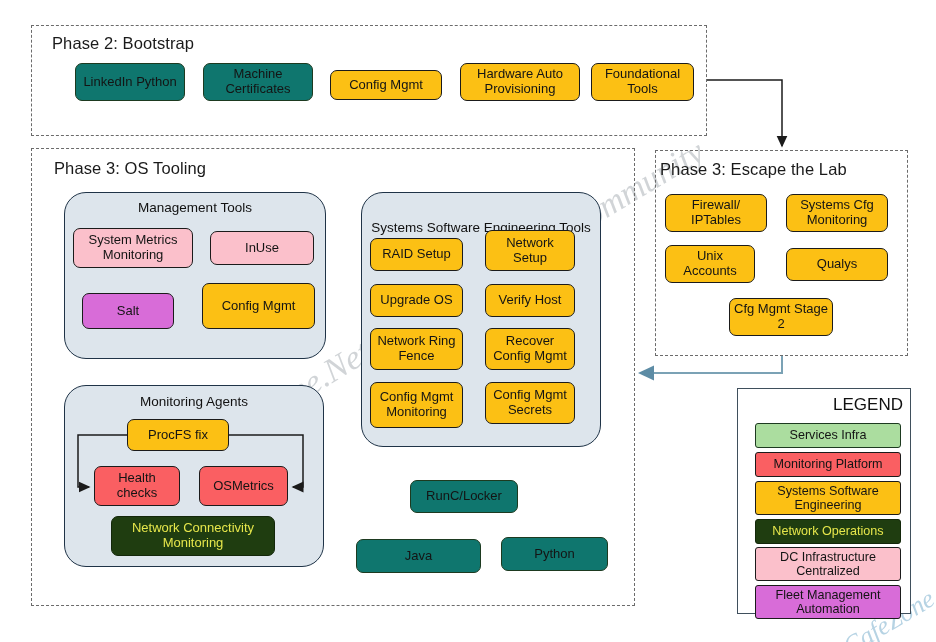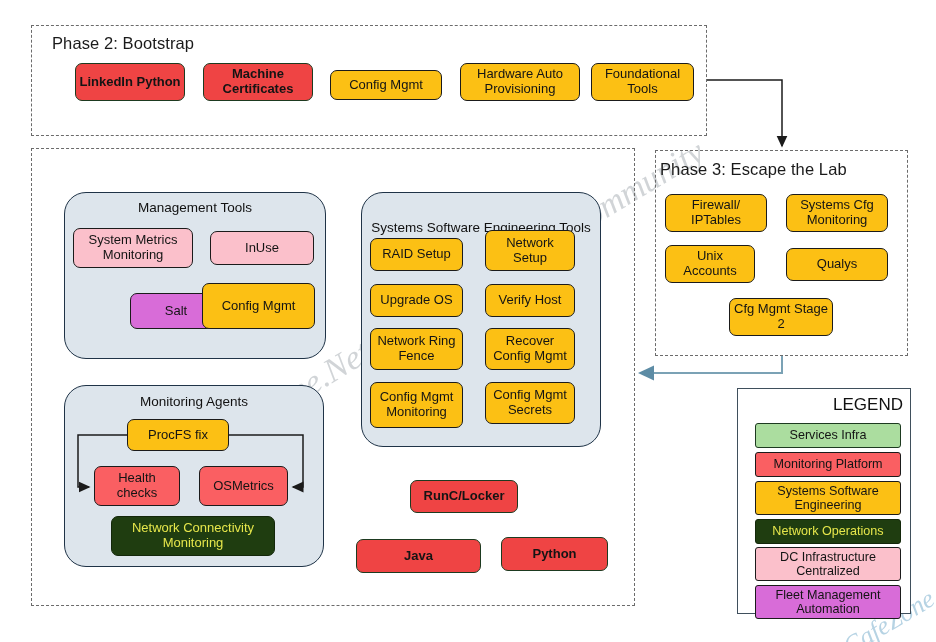--- a/index.html
+++ b/index.html
@@ -13,21 +13,21 @@
   .phase-title{position:absolute;font-size:16.5px;color:#1a1a1a;white-space:nowrap;letter-spacing:.1px;}
 
   
   .group{position:absolute;background:#dde5ec;border:1.6px solid #1f3347;border-radius:22px;box-sizing:border-box;}
   .group-title{position:absolute;font-size:13.5px;color:#111;text-align:center;line-height:1.15;}
 
   
   .node{position:absolute;box-sizing:border-box;border:1.6px solid #1b2a3a;border-radius:7px;
         display:flex;align-items:center;justify-content:center;text-align:center;
         font-size:13px;line-height:1.14;padding:2px 3px;color:#141414;}
-  .n-green {background:#ef4444;border-color:#1d3a20;font-weight:bold;}
+  .n-green {background:#0f766e;border-color:#1d3a20;}
   .n-amber {background:#fcc014;border-color:#1b1b1b;}
   .n-pinkl {background:#fbc0cb;border-color:#1b1b1b;}
   .n-red   {background:#fa5f62;border-color:#1b1b1b;}
   .n-purple{background:#d86cd8;border-color:#1b1b1b;}
   .n-dgreen{background:#1f3d10;border-color:#13270a;color:#e6e64b;}
 
   
   .legend-box{position:absolute;background:#ffffff;border:1.6px solid #3f4f5c;box-sizing:border-box;}
   .legend-title{position:absolute;width:100%;text-align:center;font-size:17px;color:#111;padding-left:44px;}
   .legend-item{position:absolute;box-sizing:border-box;border:1.6px solid #1b1b1b;border-radius:3px;
@@ -54,27 +54,28 @@
   <div class="phase" style="left:31px;top:25px;width:676px;height:111px;"></div>
   <div class="phase-title" style="left:52px;top:34px;">Phase 2: Bootstrap</div>
 
   <div class="node n-green" style="left:75px;top:63px;width:110px;height:38px;">LinkedIn Python</div>
   <div class="node n-green" style="left:203px;top:63px;width:110px;height:38px;">Machine Certificates</div>
   <div class="node n-amber" style="left:330px;top:70px;width:112px;height:30px;">Config Mgmt</div>
   <div class="node n-amber" style="left:460px;top:63px;width:120px;height:38px;">Hardware Auto Provisioning</div>
   <div class="node n-amber" style="left:591px;top:63px;width:103px;height:38px;">Foundational Tools</div>
 
   <div class="phase" style="left:31px;top:148px;width:604px;height:458px;"></div>
+  <div class="phase-title" style="left:54px;top:159px;">Phase 3: OS Tooling</div>
 
   <div class="group" style="left:64px;top:192px;width:262px;height:167px;"></div>
   <div class="group-title" style="left:64px;top:200px;width:262px;">Management Tools</div>
 
   <div class="node n-pinkl" style="left:73px;top:228px;width:120px;height:40px;">System Metrics Monitoring</div>
   <div class="node n-pinkl" style="left:210px;top:231px;width:104px;height:34px;">InUse</div>
-  <div class="node n-purple" style="left:82px;top:293px;width:92px;height:36px;margin-left:48px;">Salt</div>
+  <div class="node n-purple" style="left:82px;top:293px;width:92px;height:36px;">Salt</div>
   <div class="node n-amber" style="left:202px;top:283px;width:113px;height:46px;">Config Mgmt</div>
 
   <div class="group" style="left:64px;top:385px;width:260px;height:182px;"></div>
   <div class="group-title" style="left:64px;top:394px;width:260px;">Monitoring Agents</div>
 
   <div class="node n-amber" style="left:127px;top:419px;width:102px;height:32px;">ProcFS fix</div>
   <div class="node n-red" style="left:94px;top:466px;width:86px;height:40px;">Health checks</div>
   <div class="node n-red" style="left:199px;top:466px;width:89px;height:40px;">OSMetrics</div>
   <div class="node n-dgreen" style="left:111px;top:516px;width:164px;height:40px;">Network Connectivity Monitoring</div>
 

